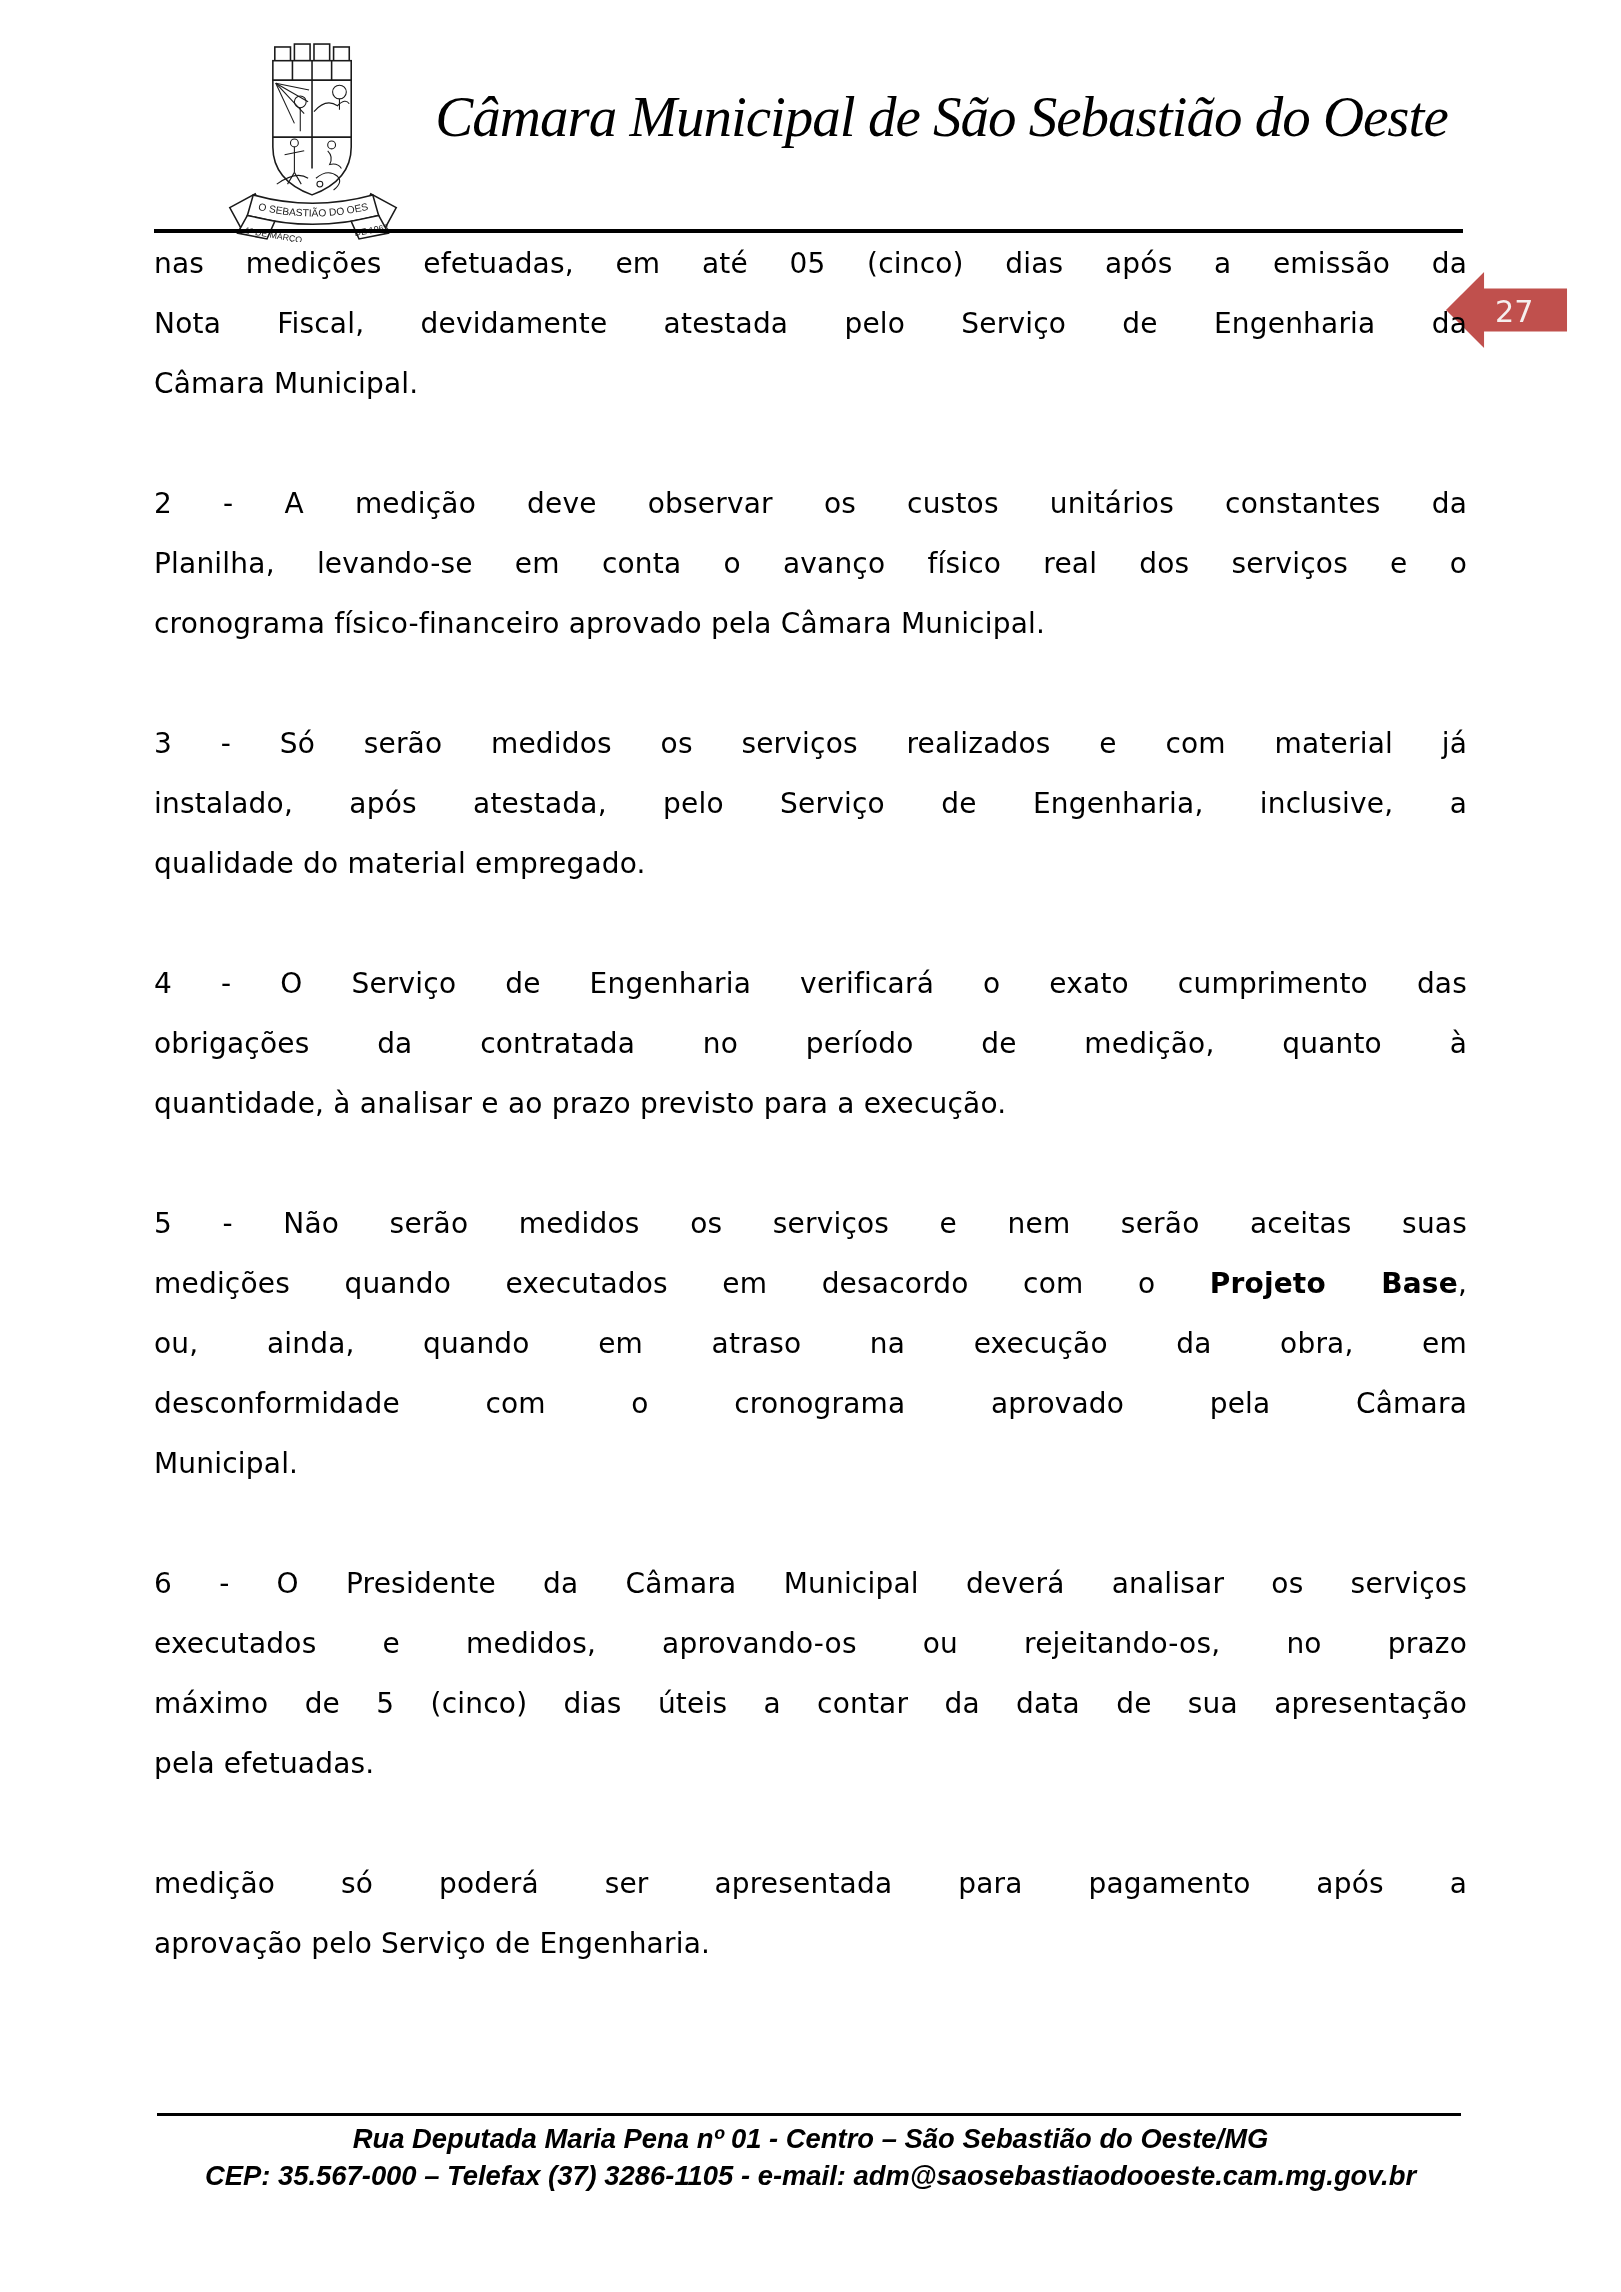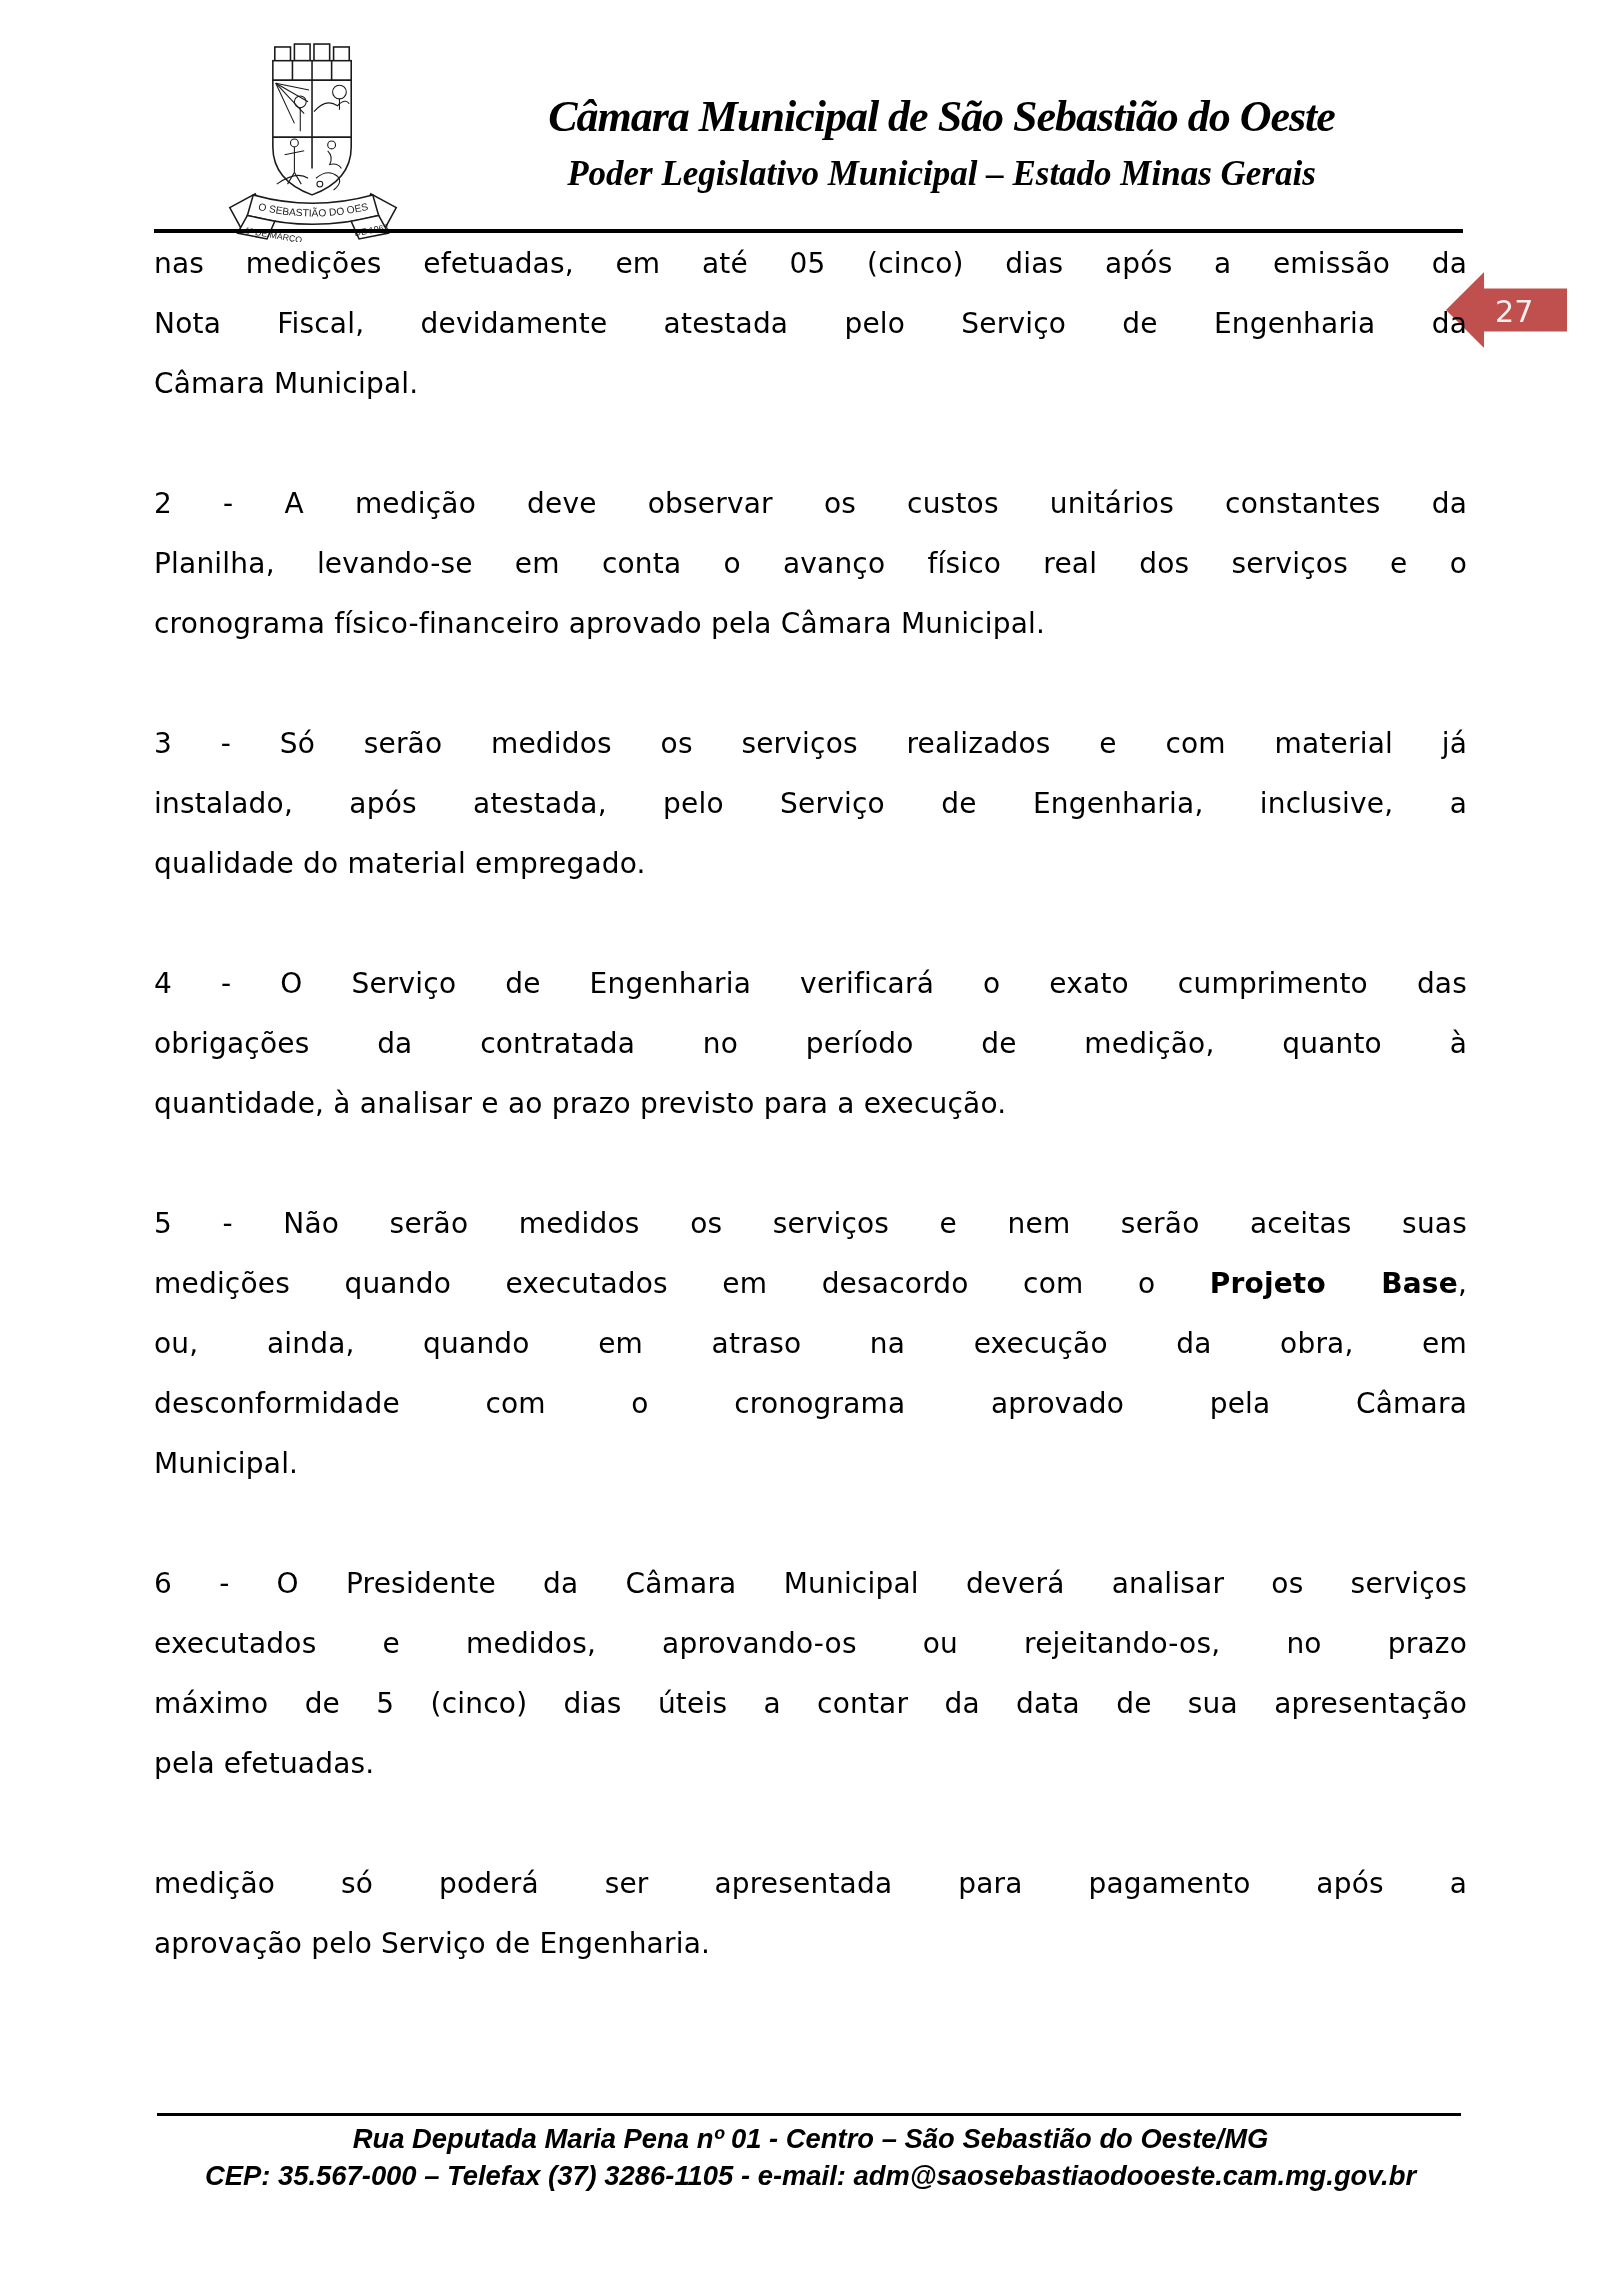--- a/index.html
+++ b/index.html
@@ -22,22 +22,22 @@
   }
   .header-titles {
     position: absolute;
     left: 412px; top: 86px;
     width: 1059px;
     text-align: center;
   }
   .header-title {
     font-family: "Liberation Serif", serif;
     font-style: italic;
-    font-weight: bold;
-    font-size: 44px;
+    font-weight: normal;
+    font-size: 57px;
     line-height: 61px;
     letter-spacing: -1px;
     white-space: nowrap;
   }
   .header-subtitle {
     font-family: "Liberation Serif", serif;
     font-style: italic;
     font-weight: bold;
     font-size: 35px;
     line-height: 41px;
@@ -164,21 +164,20 @@
       <text font-family="Liberation Sans, sans-serif" font-size="10.5" fill="#1a1a1a">
         <textPath href="#ribbon-main-path" startOffset="50%" text-anchor="middle">SÃO SEBASTIÃO DO OESTE</textPath>
       </text>
       <text x="27" y="196" font-family="Liberation Sans, sans-serif" font-size="9" fill="#1a1a1a" transform="rotate(10 27 196)">1º DE MARÇO</text>
       <text x="140" y="199" font-family="Liberation Sans, sans-serif" font-size="9" fill="#1a1a1a" transform="rotate(-10 140 199)">DE 1963</text>
     </svg>
   </div>
 
   <div class="header-titles">
     <div class="header-title">Câmara Municipal de São Sebastião do Oeste</div>
-    <div class="header-subtitle">Poder Legislativo Municipal – Estado Minas Gerais</div>
   </div>
 
   <div class="header-rule"></div>
 
   <div class="page-arrow">
     <svg width="123" height="82" viewBox="0 0 126 84">
       <polygon points="1,41 40,2 40,19 125,19 125,63 40,63 40,80" fill="#c0504d"></polygon>
       <text x="71" y="53" text-anchor="middle" font-family="DejaVu Sans, sans-serif" font-size="31" fill="#f5efee">27</text>
     </svg>
   </div>

